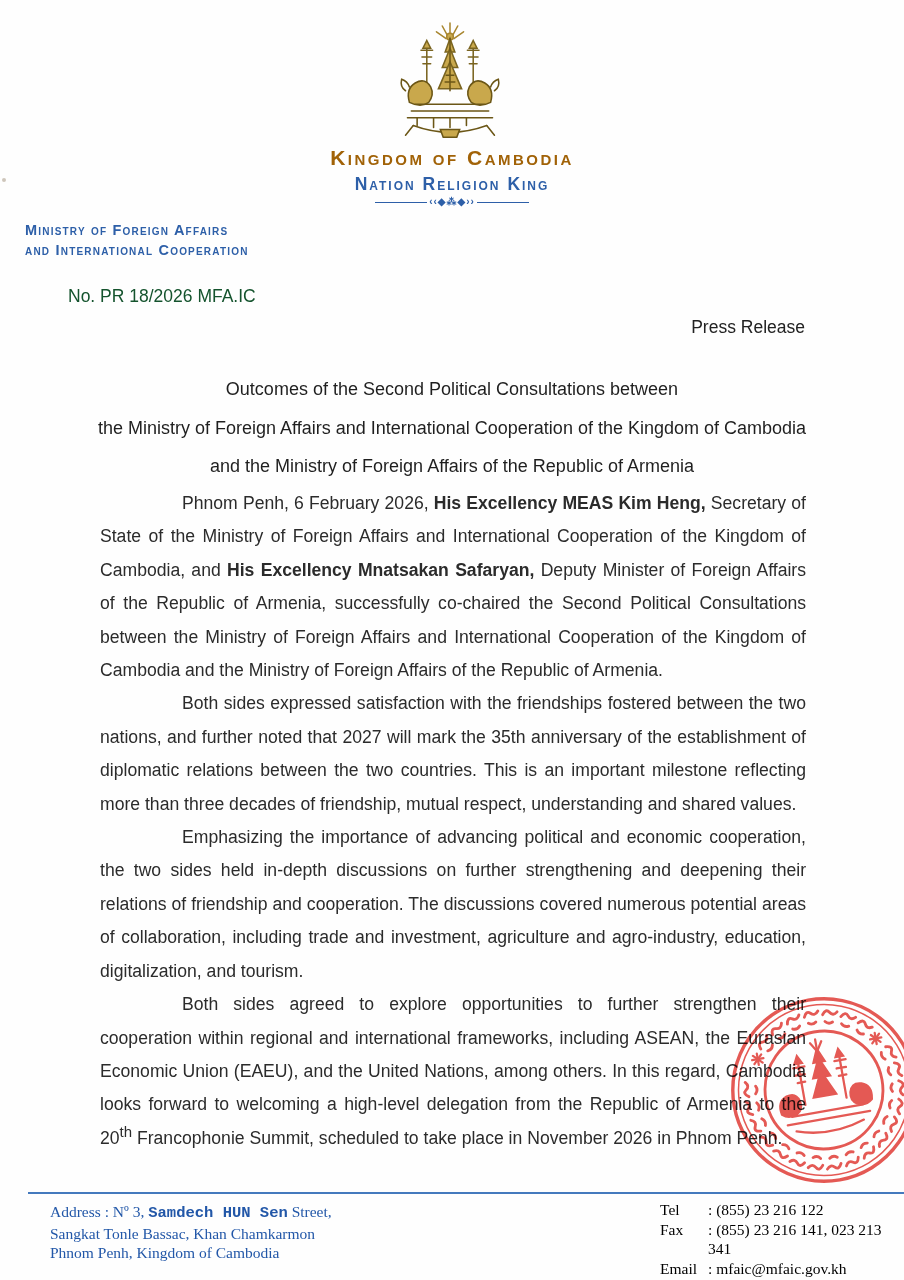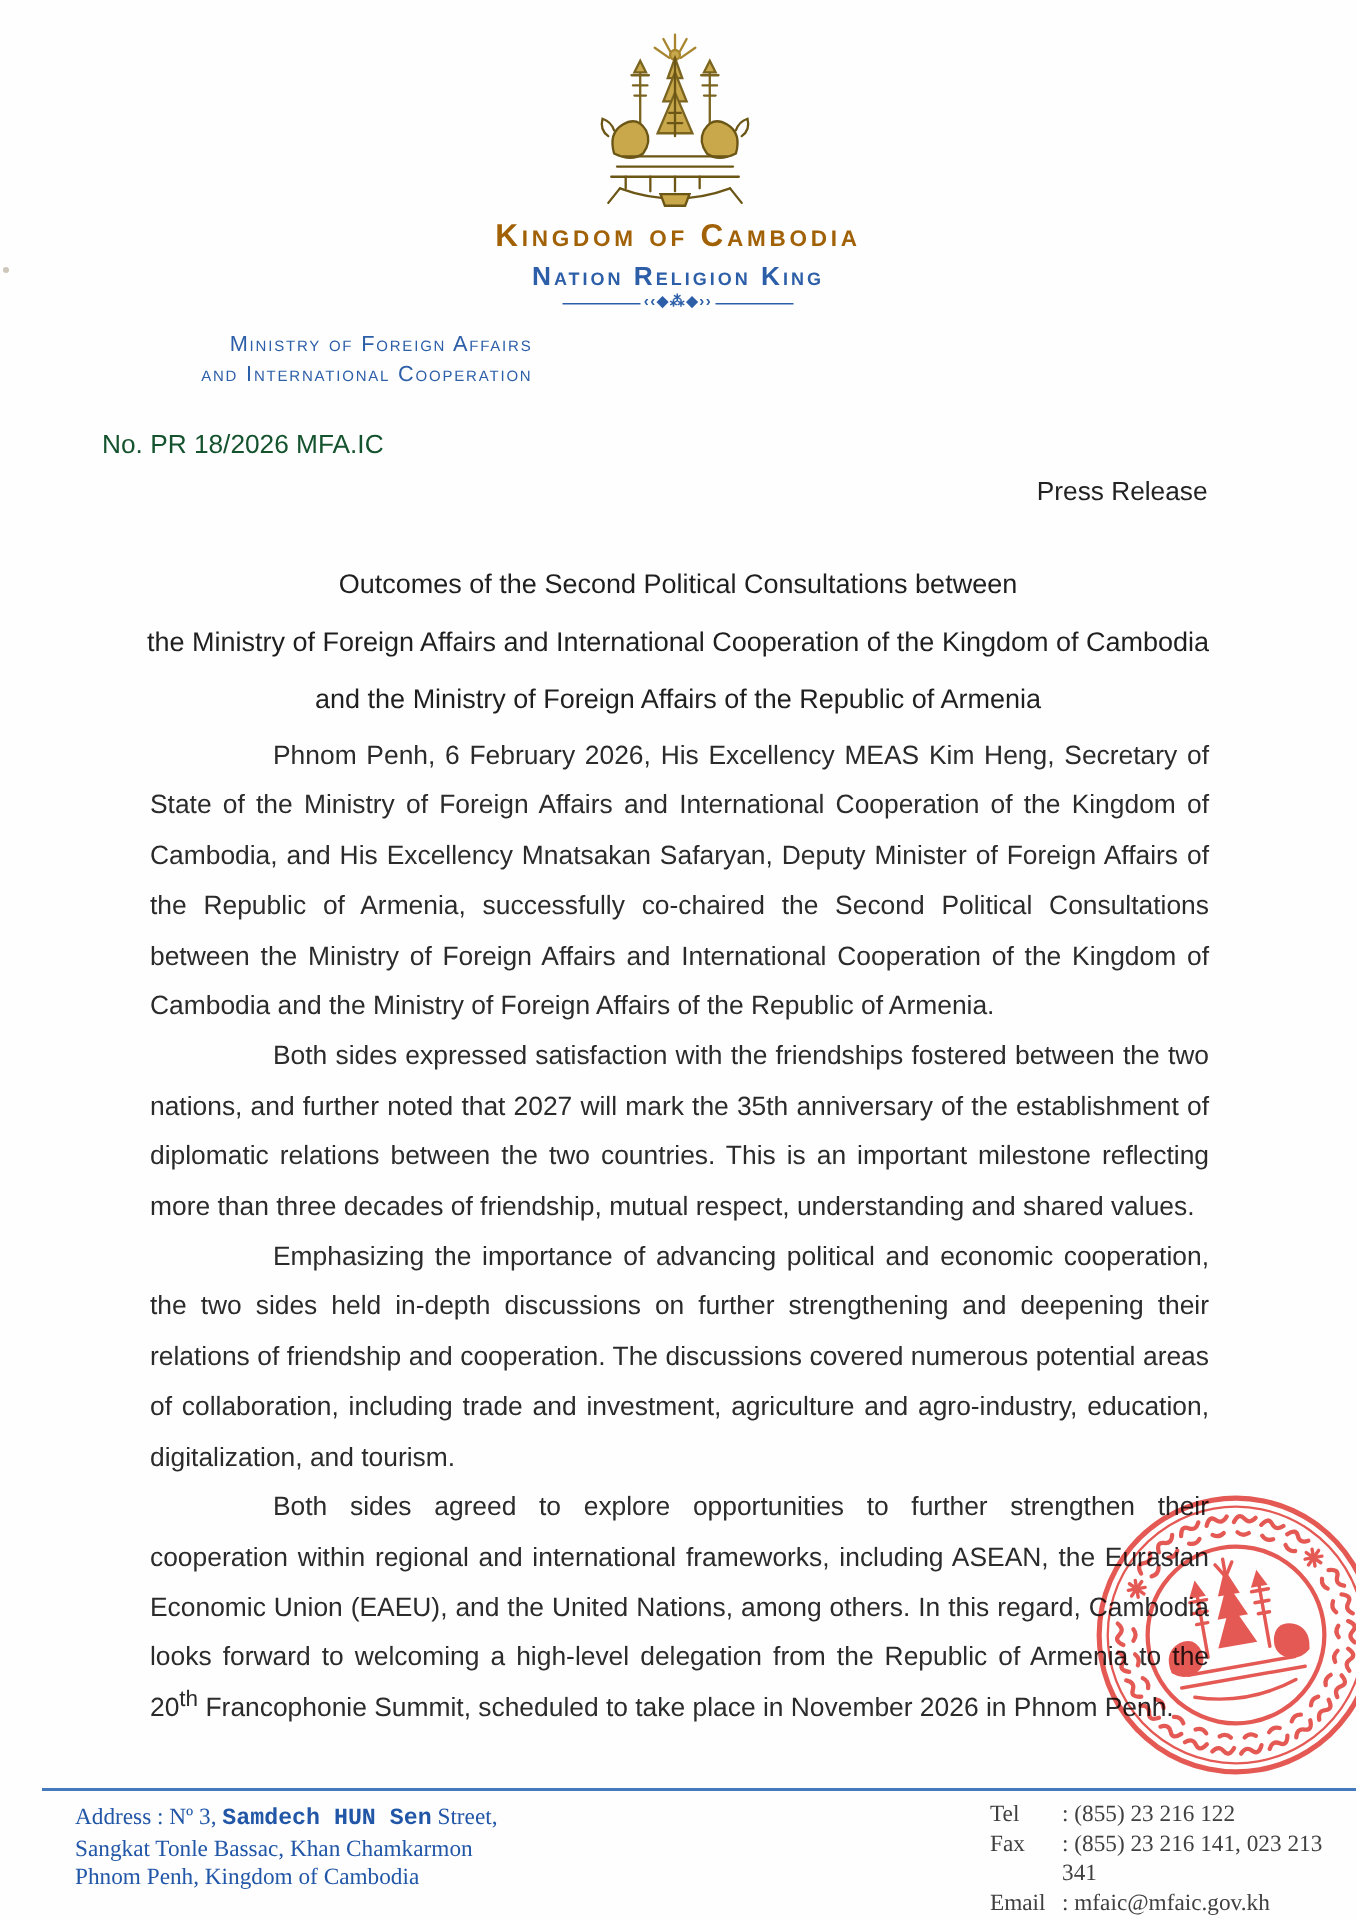--- a/index.html
+++ b/index.html
@@ -19,54 +19,54 @@
     font-variant:small-caps;font-weight:bold;font-size:17.5px;letter-spacing:2px;
     color:#2d5fa8;
   }
   .divider{
     position:absolute;left:0;top:196px;width:904px;display:flex;
     align-items:center;justify-content:center;color:#2d5fa8;
   }
   .divider .line{width:52px;height:0;border-top:1.6px solid #2d5fa8;}
   .divider .orn{font-size:10px;letter-spacing:1px;line-height:12px;padding:0 2px;font-weight:bold;}
   .ministry{
-    position:absolute;left:25px;top:220px;width:330px;text-align:right;
-    font-variant:small-caps;font-weight:normal;font-size:14.5px;letter-spacing:1.2px;
+    position:absolute;left:25px;top:220px;width:330px;text-align:left;
+    font-variant:small-caps;font-weight:bold;font-size:14.5px;letter-spacing:1.2px;
     color:#2d5fa8;line-height:20px;
   }
   .refno{position:absolute;left:68px;top:286px;font-size:17.5px;color:#14532d;}
   .pressrelease{position:absolute;right:99px;top:317px;font-size:17.5px;color:#222;}
   
   .title{
     position:absolute;left:0;top:370px;width:904px;text-align:center;
     font-size:18px;line-height:38.5px;color:#1f1f1f;
   }
   
   .bodytext{
     position:absolute;left:100px;top:487px;width:706px;
     font-size:17.6px;line-height:33.4px;text-align:justify;color:#2b2b2b;
   }
   .bodytext p{margin:0;text-indent:82px;}
-  .bodytext .b{font-weight:normal;margin-top:40px;}
+  .bodytext .b{font-weight:bold;margin-top:40px;}
   .bodytext sup{font-size:15px;line-height:0;}
   
   .stamp{
     position:absolute;left:729px;top:995px;width:190px;height:190px;
     transform:rotate(-10deg);opacity:0.88;mix-blend-mode:multiply;
   }
   
   .footline{position:absolute;left:28px;top:1192px;width:876px;height:0;border-top:2px solid #4479bd;}
   .addr{
     position:absolute;left:50px;top:1202px;width:420px;
     font-family:"Liberation Serif",serif;font-size:15.5px;line-height:19.5px;color:#2257a8;
   }
   .addr .b{font-weight:bold;font-family:Liberation Mono, monospace;}
   .contact{
     position:absolute;left:660px;top:1200px;width:244px;
-    font-family:"Liberation Serif",serif;font-size:15.5px;line-height:19.5px;color:#404040;
+    font-family:"Liberation Serif",serif;font-size:15.5px;line-height:19.5px;color:#000000;
     display:grid;grid-template-columns:46px 1fr;column-gap:2px;
   }
   .artifact{position:absolute;left:2px;top:178px;width:4px;height:4px;background:#b9ae9e;border-radius:50%;opacity:.7;}
 </style>
 </head>
 <body>
 
 <div class="page">
 
   <svg class="emblem" viewBox="0 0 120 130" fill="none" stroke="#8a6f1e" stroke-width="1.6" stroke-linecap="round">

